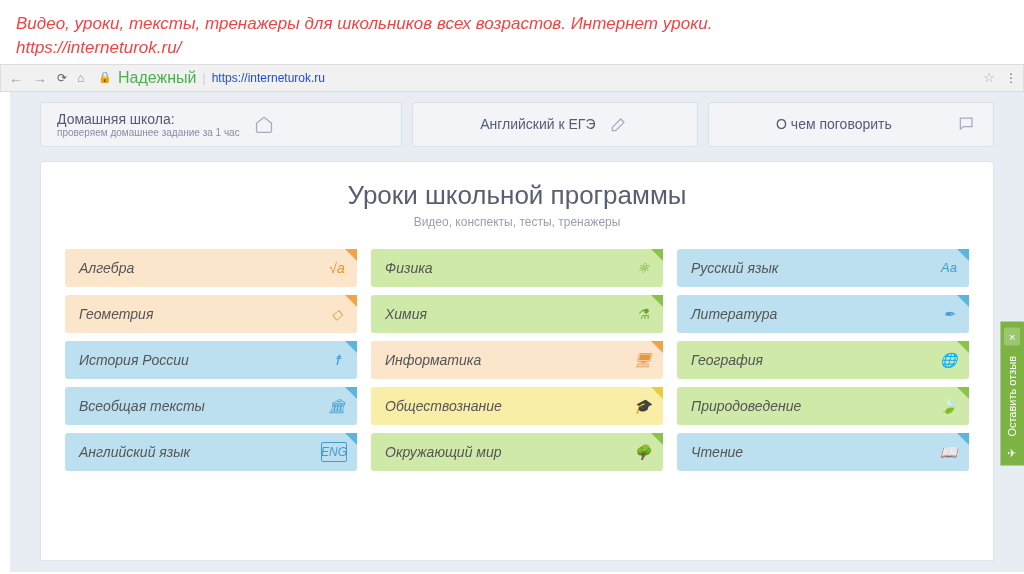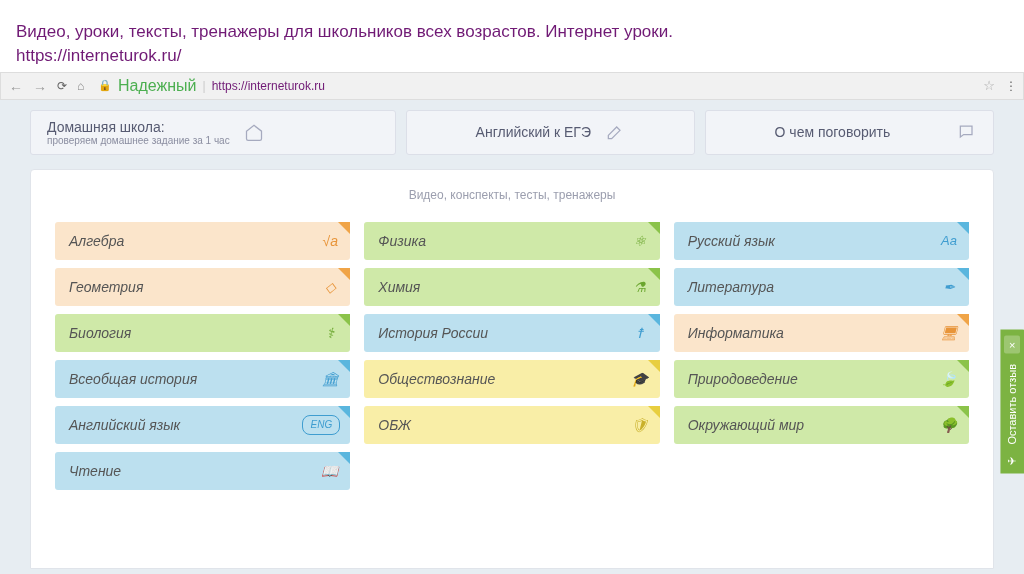--- a/index.html
+++ b/index.html
@@ -1,27 +1,27 @@
 <!DOCTYPE html>
 <html><head>
 <meta charset="utf-8">
 <style>
   * { box-sizing: border-box; margin: 0; padding: 0; }
   body { font-family: Arial, sans-serif; background: #fff; width: 1024px; height: 574px; overflow: hidden; }
-  .slide-text { padding: 20px 16px 4px; font-size: 17px; color: #701a75; line-height: 1.4; }
+  .slide-text { padding: 12px 16px 4px; font-size: 17px; color: #ef4444; line-height: 1.4; font-style: italic; }
   .browser-chrome { height: 28px; background: #f1f1f1; border: 1px solid #ddd; display: flex; align-items: center; padding: 0 8px; gap: 10px; font-size: 12px; color: #555; }
   .nav-arrow { color: #999; font-size: 14px; }
   .reload { color: #666; }
   .site-info { display: flex; align-items: center; gap: 6px; margin-left: 4px; }
   .lock { color: #4caf50; font-size: 11px; }
   .reliable { color: #4caf50; font-size: 16px; }
-  .url-text { color: #701a75; font-size: 12px; }
+  .url-text { color: #1d4ed8; font-size: 12px; }
   .star { margin-left: auto; color: #aaa; font-size: 13px; }
   .menu-dots { color: #666; letter-spacing: -2px; }
-  .page-bg { background: #e7edf2; padding: 10px 0 0 0; height: 480px; position: relative; }
+  .page-bg { background: #e7edf2; padding: 10px 0 0 0; height: 480px; position: relative; margin-left: 10px; }
   .banners { display: flex; gap: 10px; justify-content: center; margin-bottom: 14px; padding: 0 30px; }
   .banner { background: #f2f4f8; border: 1px solid #dcdfe8; border-radius: 3px; padding: 8px 16px; display: flex; align-items: center; gap: 14px; color: #6b6f85; cursor: pointer; }
   .banner-main { font-size: 14px; color: #575b72; }
   .banner-sub { font-size: 10px; color: #8a8da0; }
   .banner svg { width: 20px; height: 20px; flex-shrink: 0; }
   .content { background: #fff; margin: 0 30px; border: 1px solid #e0e4ea; border-radius: 4px 4px 0 0; padding: 18px 24px 0; height: 400px; overflow: hidden; }
   .page-title { text-align: center; font-size: 26px; color: #5a5e72; font-weight: normal; margin-bottom: 4px; }
   .page-subtitle { text-align: center; font-size: 12px; color: #9b9eae; margin-bottom: 20px; }
   .controls { display: flex; gap: 10px; align-items: stretch; margin-bottom: 18px; }
   .tab { padding: 9px 16px; font-size: 13px; border-radius: 3px; cursor: pointer; }
@@ -87,44 +87,44 @@
       <div style="text-align:center; width:100%">
         <div class="banner-main">О чем поговорить</div>
       </div>
       <svg viewBox="0 0 24 24" fill="none" stroke="#a6aabf" stroke-width="1.5">
           <path d="M4 5h14v10H8l-4 3z"></path>
         </svg>
     </div>
   </div>
 
   <div class="content">
+    <h1 class="page-title">Уроки школьной программы</h1>
     <div class="page-subtitle">Видео, конспекты, тесты, тренажеры</div>
 
 
     <div class="subjects">
 
       <div class="subject orange"><span>Алгебра</span><span class="icon">√a</span><span class="corner"></span></div>
       <div class="subject green"><span>Физика</span><span class="icon">⚛</span><span class="corner"></span></div>
       <div class="subject blue"><span>Русский язык</span><span class="icon" style="font-style:italic;font-size:13px">Аа</span><span class="corner"></span></div>
 
       <div class="subject orange"><span>Геометрия</span><span class="icon">◇</span><span class="corner"></span></div>
       <div class="subject green"><span>Химия</span><span class="icon">⚗</span><span class="corner"></span></div>
       <div class="subject blue"><span>Литература</span><span class="icon">✒</span><span class="corner"></span></div>
 
-      <div class="subject green"><span>Биология</span><span class="icon">⚕</span><span class="corner"></span></div>
       <div class="subject blue"><span>История России</span><span class="icon">☨</span><span class="corner"></span></div>
 
       <div class="subject orange"><span>Информатика</span><span class="icon">🖥</span><span class="corner"></span></div>
-      <div class="subject blue"><span>Всеобщая история</span><span class="icon">🏛</span><span class="corner"></span></div>
+      <div class="subject green"><span>География</span><span class="icon">🌐</span><span class="corner"></span></div>
+      <div class="subject blue"><span>Всеобщая тексты</span><span class="icon">🏛</span><span class="corner"></span></div>
 
       <div class="subject yellow"><span>Обществознание</span><span class="icon">🎓</span><span class="corner"></span></div>
       <div class="subject green"><span>Природоведение</span><span class="icon">🍃</span><span class="corner"></span></div>
-      <div class="subject blue"><span>Английский язык</span><span class="icon" style="font-size:10px;border:1px solid currentColor;border-radius:8px;padding:1px 18px">ENG</span><span class="corner"></span></div>
+      <div class="subject blue"><span>Английский язык</span><span class="icon" style="font-size:12px;border:1px solid currentColor;border-radius:2px;padding:1px 12px">ENG</span><span class="corner"></span></div>
 
-      <div class="subject yellow"><span>ОБЖ</span><span class="icon">🛡</span><span class="corner"></span></div>
       <div class="subject green"><span>Окружающий мир</span><span class="icon">🌳</span><span class="corner"></span></div>
       <div class="subject blue"><span>Чтение</span><span class="icon">📖</span><span class="corner"></span></div>
     </div>
   </div>
 
   <div class="feedback">
     <span style="writing-mode:horizontal-tb;transform:rotate(180deg)">✈</span>
     <span>Оставить отзыв</span>
     <span class="close">×</span>
   </div>

